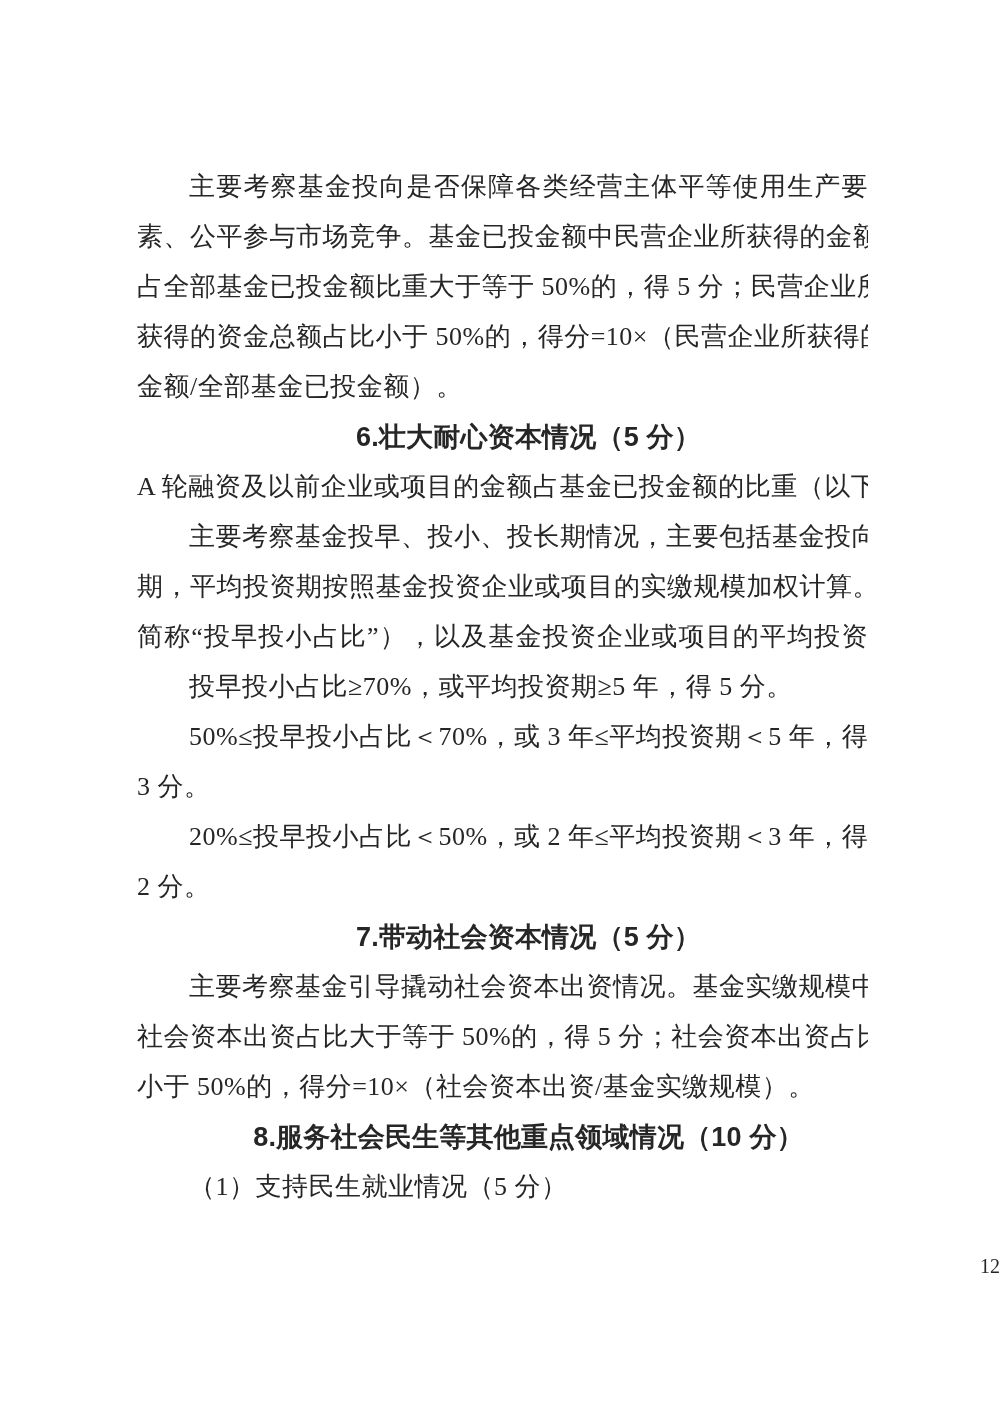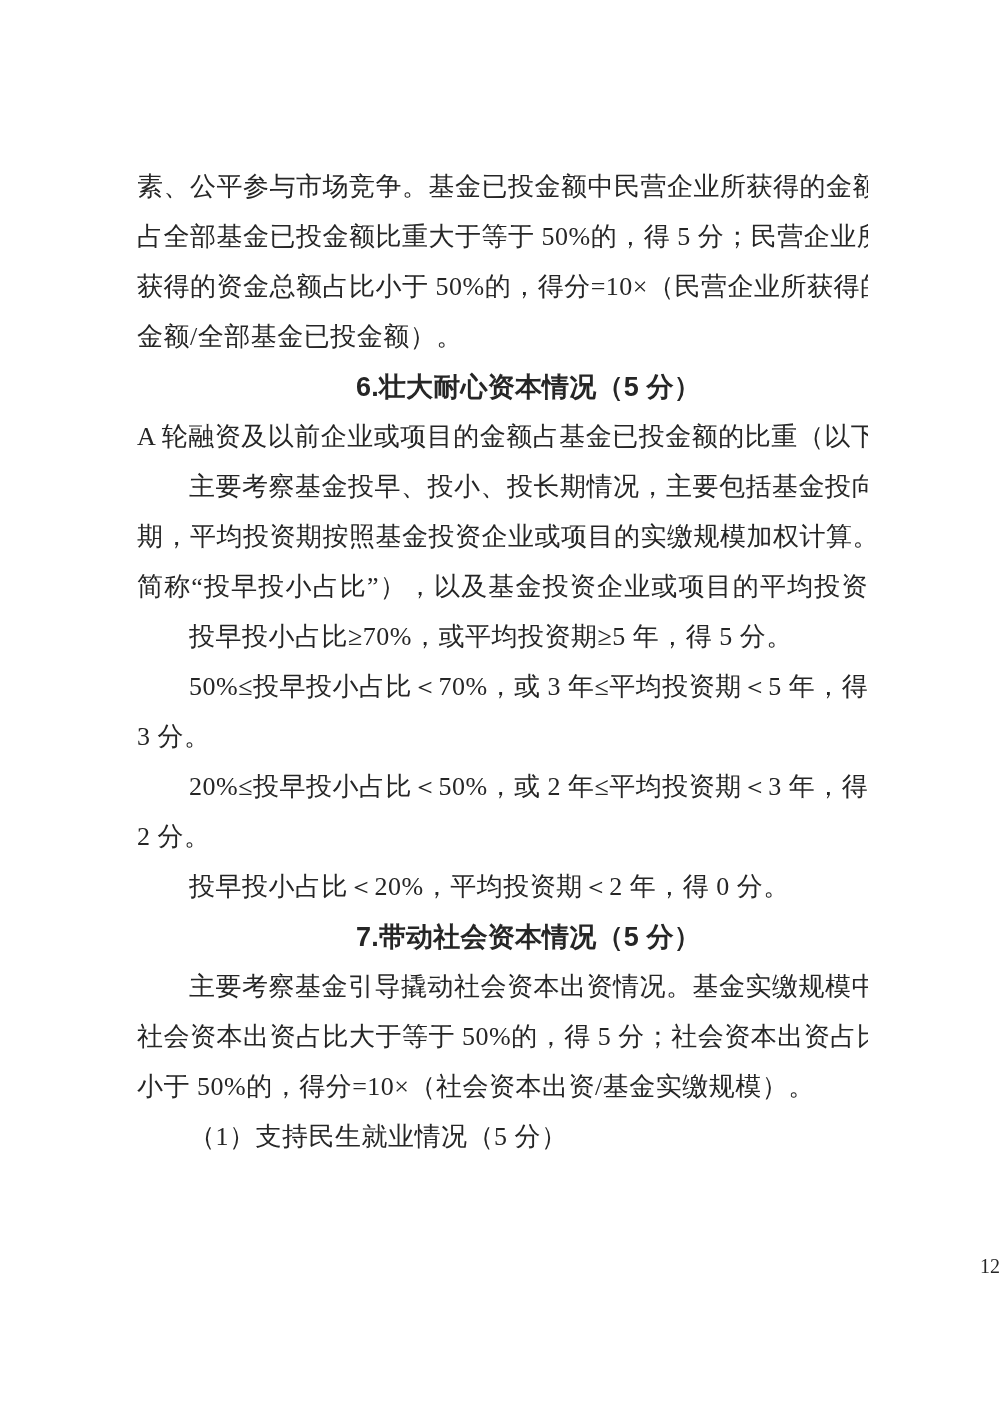--- a/index.html
+++ b/index.html
@@ -48,35 +48,36 @@
     text-align: right;
     font-size: 20px;
     color: #262626;
   }
 </style>
 </head>
 <body>
 
 <div class="page">
   <div class="content">
+      <div class="line body indent fill">主要考察基金投向是否保障各类经营主体平等使用生产要</div>
       <div class="line body fill">素、公平参与市场竞争。基金已投金额中民营企业所获得的金额</div>
       <div class="line body fill">占全部基金已投金额比重大于等于 50%的，得 5 分；民营企业所</div>
       <div class="line body fill">获得的资金总额占比小于 50%的，得分=10×（民营企业所获得的</div>
       <div class="line body">金额/全部基金已投金额）。</div>
       <div class="line heading indent">6.壮大耐心资本情况（5 分）</div>
       <div class="line body fill">A 轮融资及以前企业或项目的金额占基金已投金额的比重（以下</div>
       <div class="line body indent fill">主要考察基金投早、投小、投长期情况，主要包括基金投向</div>
       <div class="line body">期，平均投资期按照基金投资企业或项目的实缴规模加权计算。</div>
       <div class="line body fill">简称“投早投小占比”），以及基金投资企业或项目的平均投资</div>
       <div class="line body indent">投早投小占比≥70%，或平均投资期≥5 年，得 5 分。</div>
       <div class="line body indent fill">50%≤投早投小占比＜70%，或 3 年≤平均投资期＜5 年，得</div>
       <div class="line body">3 分。</div>
       <div class="line body indent fill">20%≤投早投小占比＜50%，或 2 年≤平均投资期＜3 年，得</div>
       <div class="line body">2 分。</div>
-      <div class="line body indent">投早投小占比＜20%，平均投资期＜2 年，得 0 分。</div>
       <div class="line heading indent">7.带动社会资本情况（5 分）</div>
       <div class="line body indent fill">主要考察基金引导撬动社会资本出资情况。基金实缴规模中</div>
       <div class="line body fill">社会资本出资占比大于等于 50%的，得 5 分；社会资本出资占比</div>
       <div class="line body">小于 50%的，得分=10×（社会资本出资/基金实缴规模）。</div>
+      <div class="line heading indent">8.服务社会民生等其他重点领域情况（10 分）</div>
       <div class="line body indent">（1）支持民生就业情况（5 分）</div>
     </div>
   <div class="footer">12</div>
 </div>
 
 </body></html>

